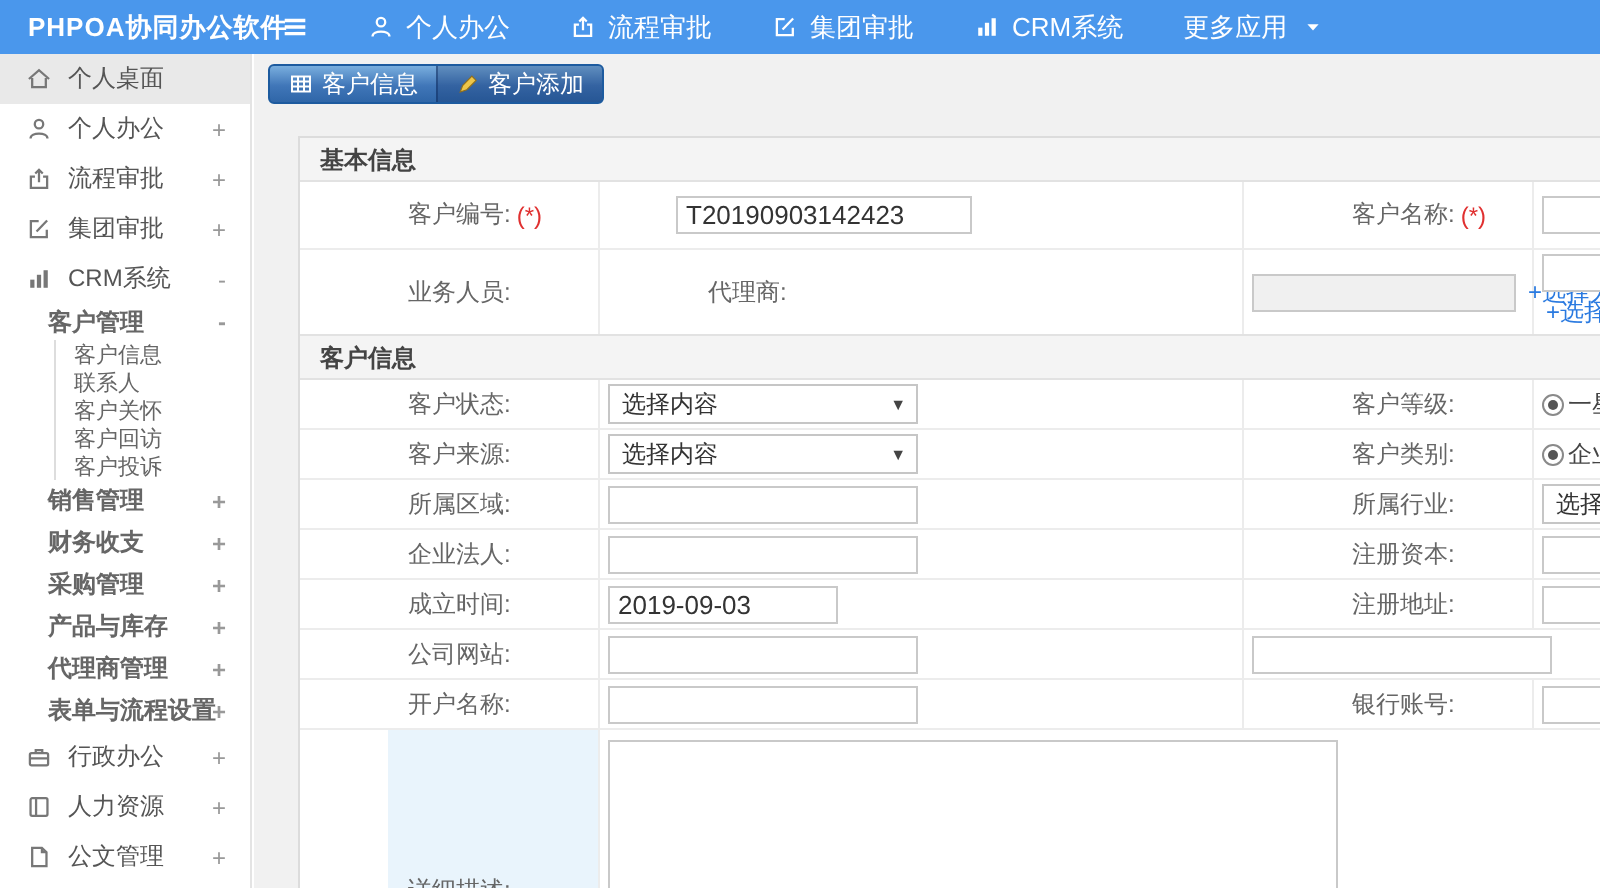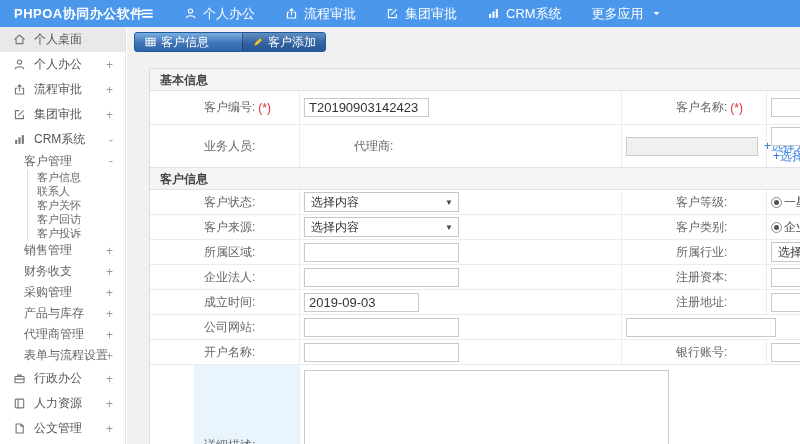--- a/index.html
+++ b/index.html
@@ -18,35 +18,35 @@
   .caret { font-size:8px; margin-left:2px; }
 
   
   .sidebar { position:absolute; top:27px; left:0; bottom:0; width:126px; background:#fff;
     border-right:1px solid #e4e4e4; overflow:hidden; }
   .si { position:relative; display:flex; align-items:center; cursor:pointer; color:#555; }
   .si .exp { position:absolute; right:12px; color:#999; font-size:12px; }
   .si.l1 { height:25px; padding-left:13px; gap:8px; font-size:12px; }
   .si.l1.selected { background:#e9e9e9; }
   .si.l1 svg { color:#777; flex:0 0 auto; }
-  .si.l2 { height:21px; padding-left:24px; font-size:12px; color:#666; }
+  .si.l2 { height:21px; padding-left:24px; font-size:12px; color:#666;font-weight:bold; }
   .si.l2.hd { height:18px; }
   .si.l3 { height:14px; margin-left:27px; padding-left:9px; border-left:1px solid #ddd;
     font-size:11px; color:#666; }
 
   
   .main { position:absolute; top:27px; left:127px; right:0; bottom:0; background:#f1f1f1; overflow:hidden; }
 
   .tabstrip { position:absolute; top:5px; left:7px; display:inline-flex; height:20px;
     border:1px solid #1d5b9f; border-radius:3px; overflow:hidden;
     background:linear-gradient(180deg,#79aede 0%,#4076b8 55%,#2f66a8 100%); }
   .tab { display:flex; align-items:center; gap:4px; padding:0 9px; color:#fff; font-size:12px;
     cursor:pointer; white-space:nowrap; }
   .tab + .tab { border-left:1px solid rgba(10,40,90,.45); }
-  .tab.active { background:rgba(8,30,80,.22);margin-left:24px; }
+  .tab.active { background:rgba(8,30,80,.22); }
 
   
   .panel { position:absolute; top:41px; left:22px; width:900px; background:#fff;
     border:1px solid #dcdcdc; }
   .sect-hd { height:22px; line-height:22px; padding-left:10px; background:#f4f4f4;
     border-bottom:1px solid #e2e2e2; color:#444; font-weight:bold; font-size:12px; }
   .sect + .sect { border-top:1px solid #e2e2e2; }
   .frow { display:grid; grid-template-columns:150px 322px 145px 1fr; min-height:25px;
     border-bottom:1px solid #ececec; }
   .frow:last-child { border-bottom:none; }
@@ -284,21 +284,21 @@
     </div>
   <div class="panel">
       <div class="sect">
         <div class="sect-hd">基本信息</div>
         <div class="frow lg">
           <div class="fcell lab">
             <span>客户编号:</span>
             <span class="req">(*)</span>
           </div>
           <div class="fcell fld">
-            <input class="tin" type="text" value="T20190903142423" style="width: 125px;">
+            <input class="tin" type="text" value="T20190903142423" style="width: 148px; margin-left: 34px;">
           </div>
           <div class="fcell lab">
             <span>客户名称:</span>
             <span class="req">(*)</span>
           </div>
           <div class="fcell fld">
             <input class="tin" type="text" style="width: 150px;">
           </div>
         </div>
         <div class="frow md">

